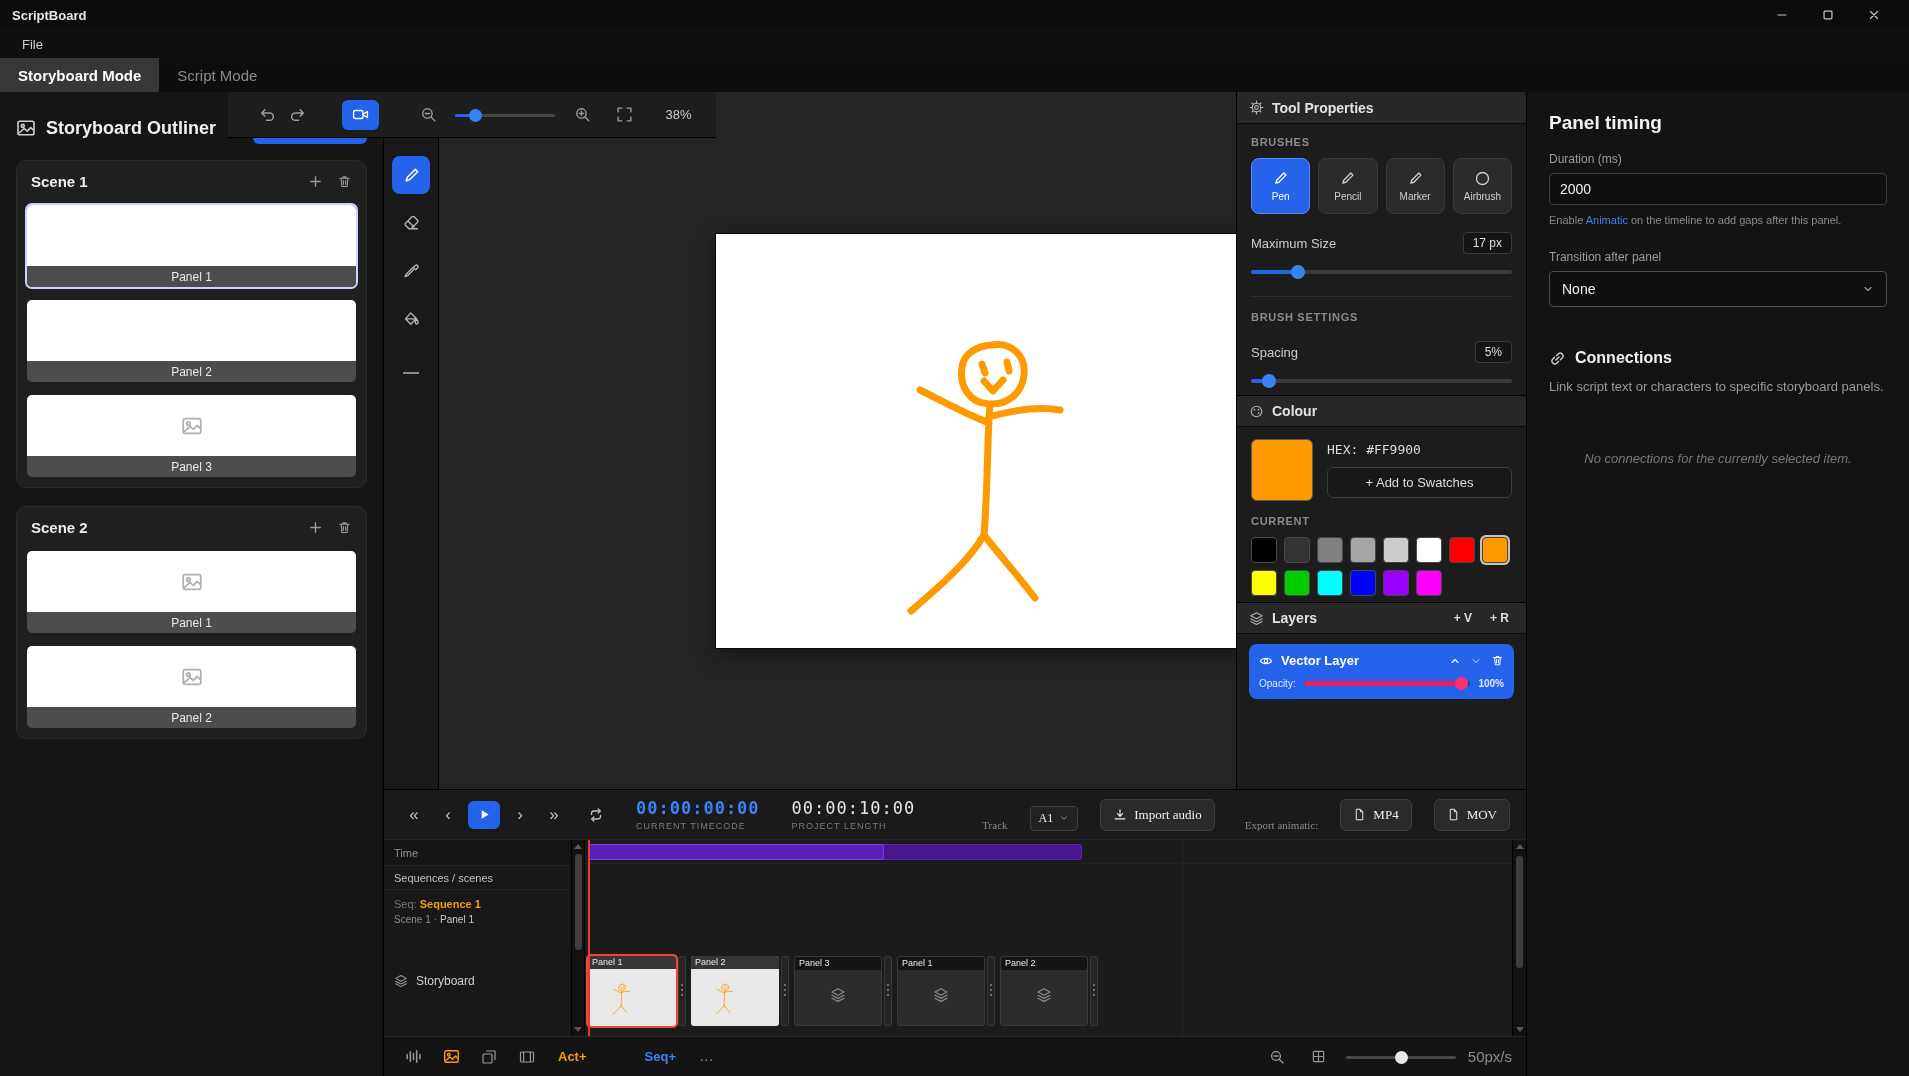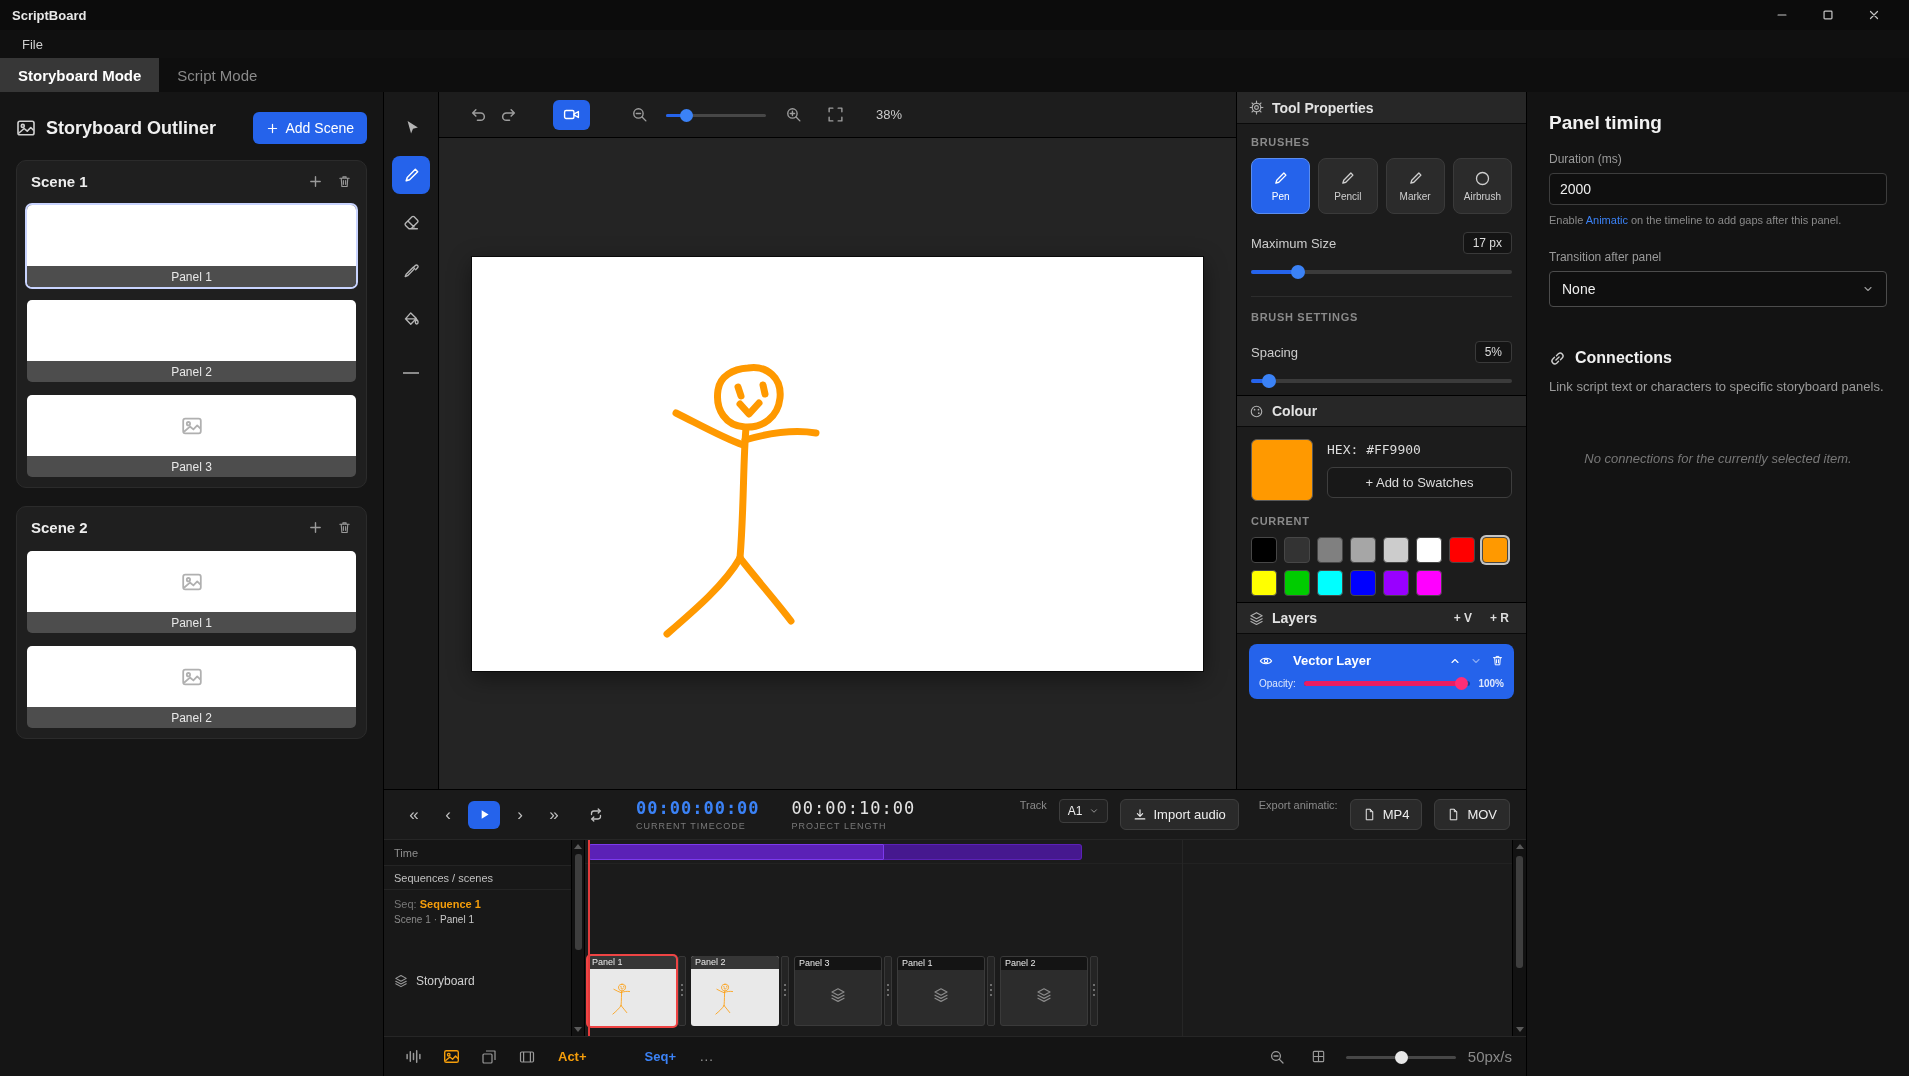--- a/index.html
+++ b/index.html
@@ -41,21 +41,21 @@
   
   .middle { flex:1; display:flex; flex-direction:column; min-width:0; }
   .work-area { flex:1; display:flex; min-height:0; }
 
   .draw-toolbar { width:55px; background:#191919; border-right:1px solid #000; display:flex;
     flex-direction:column; align-items:center; padding-top:16px; gap:10px; flex:none; }
   .tool-btn { width:38px; height:38px; border-radius:8px; display:flex; align-items:center; justify-content:center; color:#b5b5b5; }
   .tool-btn.active { background:#2563eb; color:#fff; }
   .toolbar-dash { width:16px; border-top:2px solid #8a8a8a; margin-top:24px; }
 
-  .canvas-region { flex:1; display:flex; flex-direction:column; min-width:0; background:#242424;justify-content:center; }
+  .canvas-region { flex:1; display:flex; flex-direction:row; min-width:0; background:#242424;justify-content:center; }
   .canvas-toolbar { height:46px; background:#1d1d1d; border-bottom:1px solid #000; display:flex; align-items:center; padding:0 24px; flex:none; }
   .ct-btn { width:30px; height:30px; display:flex; align-items:center; justify-content:center; color:#9d9d9d; }
   .shot-btn { width:37px; height:30px; background:#2563eb; border-radius:6px; color:#fff;
     display:flex; align-items:center; justify-content:center; margin-left:30px; }
   .zoom-group { display:flex; align-items:center; gap:12px; margin-left:34px; }
   .hslider { position:relative; height:14px; }
   .hslider .track { position:absolute; left:0; right:0; top:6px; height:3px; background:#474747; border-radius:2px; }
   .hslider .fill { position:absolute; left:0; top:6px; height:3px; background:#2563eb; border-radius:2px; }
   .hslider .thumb { position:absolute; top:1px; width:13px; height:13px; border-radius:50%; background:#3b82f6; }
   .hslider .thumb.white { background:#e8e8e8; }
@@ -88,21 +88,21 @@
   .current-color { width:62px; height:62px; border-radius:6px; border:1px solid #5a5a5a; flex:none; }
   .colour-info { display:flex; flex-direction:column; justify-content:center; flex:1; }
   .hex-line { font-family:"DejaVu Sans Mono", monospace; font-size:13px; color:#dcdcdc; }
   .ghost-btn { margin-top:10px; background:#181818; border:1px solid #3e3e3e; border-radius:6px; color:#dddddd;
     font-size:13px; padding:7px 10px; text-align:center; }
   .swatch-grid { display:flex; flex-wrap:wrap; gap:7px; margin-top:10px; width:260px; }
   .swatch { width:26px; height:26px; border-radius:4px; border:1px solid #474747; }
   .swatch.selected { box-shadow:0 0 0 2px #c4c4c4; }
   .mini-btn { font-size:12px; color:#dddddd; padding:2px 5px; }
   .layer-item { margin:10px 12px 12px; background:#2563eb; border-radius:8px; padding:9px 10px; }
-  .layer-top { display:flex; align-items:center; gap:20px; color:#fff; }
+  .layer-top { display:flex; align-items:center; gap:8px; color:#fff; }
   .layer-name { font-size:13px; font-weight:700; }
   .layer-actions { margin-left:auto; display:flex; align-items:center; gap:9px; }
   .dim { opacity:.45; }
   .layer-opacity { display:flex; align-items:center; gap:8px; margin-top:9px; color:rgba(255,255,255,.85); font-size:10px; }
   .op-slider { flex:1; position:relative; height:13px; }
   .op-slider .track { position:absolute; left:0; right:0; top:4px; height:5px; background:rgba(0,0,0,.35); border-radius:3px; }
   .op-slider .fill { position:absolute; left:0; right:8px; top:4px; height:5px; background:#e91e63; border-radius:3px; }
   .op-slider .thumb { position:absolute; right:2px; top:0; width:13px; height:13px; border-radius:50%; background:#ff2e76; }
   .op-value { font-weight:700; }
 
@@ -124,21 +124,21 @@
   .timeline { height:287px; border-top:1px solid #000; display:flex; flex-direction:column; background:#171717; flex:none; }
   .transport { height:50px; display:flex; align-items:center; padding:0 16px; gap:6px; background:#1a1a1a;
     border-bottom:1px solid #262626; flex:none; }
   .tr-btn { width:28px; height:28px; display:flex; align-items:center; justify-content:center; color:#c0c0c0; font-size:17px; }
   .play-btn { width:32px; height:28px; background:#2563eb; border-radius:6px; color:#fff;
     display:flex; align-items:center; justify-content:center; }
   .tc-block { display:flex; flex-direction:column; margin-left:20px; }
   .tc { font-family:"DejaVu Sans Mono", monospace; font-size:17px; font-weight:700; letter-spacing:1px; color:#3b82f6; }
   .tc.white { color:#e4e4e4; font-weight:400; }
   .tc-label { font-size:9px; letter-spacing:1px; color:#7a7a7a; margin-top:3px; }
-  .transport-right { margin-left:auto; display:flex; align-items:flex-start; gap:12px; }
+  .transport-right { margin-left:auto; display:flex; align-items:flex-end; gap:22px;font-family:Liberation Serif, serif; }
   .tiny-label { font-size:11px; color:#8a8a8a; }
   .mini-select { background:#222; border:1px solid #3e3e3e; border-radius:4px; padding:4px 8px; font-size:12px;
     color:#eee; display:flex; align-items:center; gap:6px; }
   .tl-btn { background:#2a2a2a; border:1px solid #3e3e3e; border-radius:6px; padding:7px 12px; font-size:13px;
     color:#eee; display:flex; align-items:center; gap:7px; }
 
   .tracks { flex:1; display:flex; min-height:0; background:#1b1b1b; }
   .track-labels { width:188px; border-right:1px solid #000; background:#181818; display:flex; flex-direction:column; flex:none; }
   .tl-row1 { height:26px; display:flex; align-items:center; padding:0 10px; font-size:11px; color:#8f8f8f;
     background:#151515; border-bottom:1px solid #242424; flex:none; }

